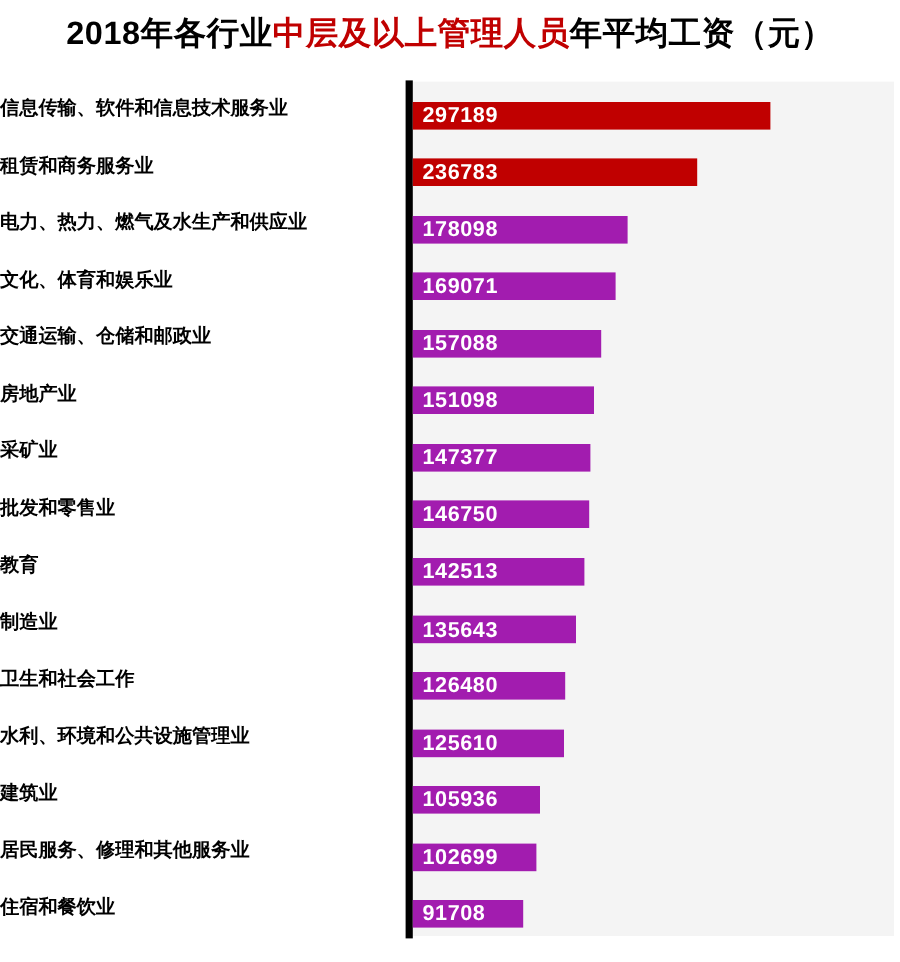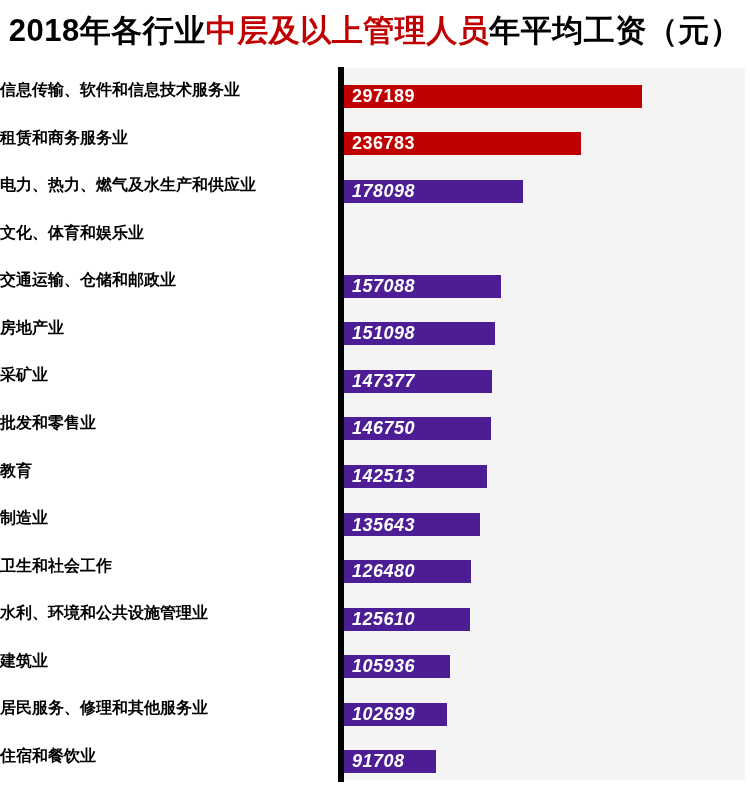--- a/index.html
+++ b/index.html
@@ -6,21 +6,21 @@
   body {
     width: 750px; height: 802px;
     font-family: "Liberation Sans", "DejaVu Sans", sans-serif;
     overflow: hidden;
   }
   .canvas { position: relative; width: 750px; height: 802px; background:#ffffff; }
 
   .chart-title {
     position: absolute; top: 10px; left: 0; width: 750px;
     text-align: center;
-    font-size: 31px; font-weight: bold; color: #000000;
+    font-size: 27px; font-weight: bold; color: #000000;
     letter-spacing: 0.5px;
     white-space: nowrap;
   }
   .chart-title .hl { color: #c00000; }
 
   .chart-area { position: absolute; top: 67px; left: 0; width: 750px; height: 715px; }
 
   .plot-bg {
     position: absolute; left: 344px; top: 1px; width: 401px; height: 712px;
     background: #f4f4f4;
@@ -38,21 +38,21 @@
     text-align: left; font-size: 16px; font-weight: bold; color: #000000;
     white-space: nowrap; flex: none;
   }
   .axis-gap { width: 6px; flex: none; }
   .track { width: 401px; flex: none; position: relative; height: 23px; margin-top: 11px; }
   .bar {
     height: 23px; display: flex; align-items: center;
     box-sizing: border-box;
   }
   .bar.red  { background: #c00000; }
-  .bar.navy { background: #4c1d95; font-style: italic; }
+  .bar.navy { background: #a21caf; }
   .val-label {
     padding-left: 8px; color: #ffffff; font-size: 18px; font-weight: bold;
     white-space: nowrap; letter-spacing: 0.5px;
   }
 </style>
 </head>
 <body>
 
 <div class="canvas">
   <div class="chart-title"><span>2018年各行业</span><span class="hl">中层及以上管理人员</span><span>年平均工资（元）</span></div>
@@ -88,20 +88,25 @@
     <div class="track">
       <div class="bar navy" style="width: 44.5245%;">
         <span class="val-label">178098</span>
       </div>
     </div>
   </div>
 
   <div class="bar-row">
     <div class="cat-label">文化、体育和娱乐业</div>
     <div class="axis-gap"></div>
+    <div class="track">
+      <div class="bar navy" style="width: 42.2677%;">
+        <span class="val-label">169071</span>
+      </div>
+    </div>
   </div>
 
   <div class="bar-row">
     <div class="cat-label">交通运输、仓储和邮政业</div>
     <div class="axis-gap"></div>
     <div class="track">
       <div class="bar navy" style="width: 39.272%;">
         <span class="val-label">157088</span>
       </div>
     </div>

